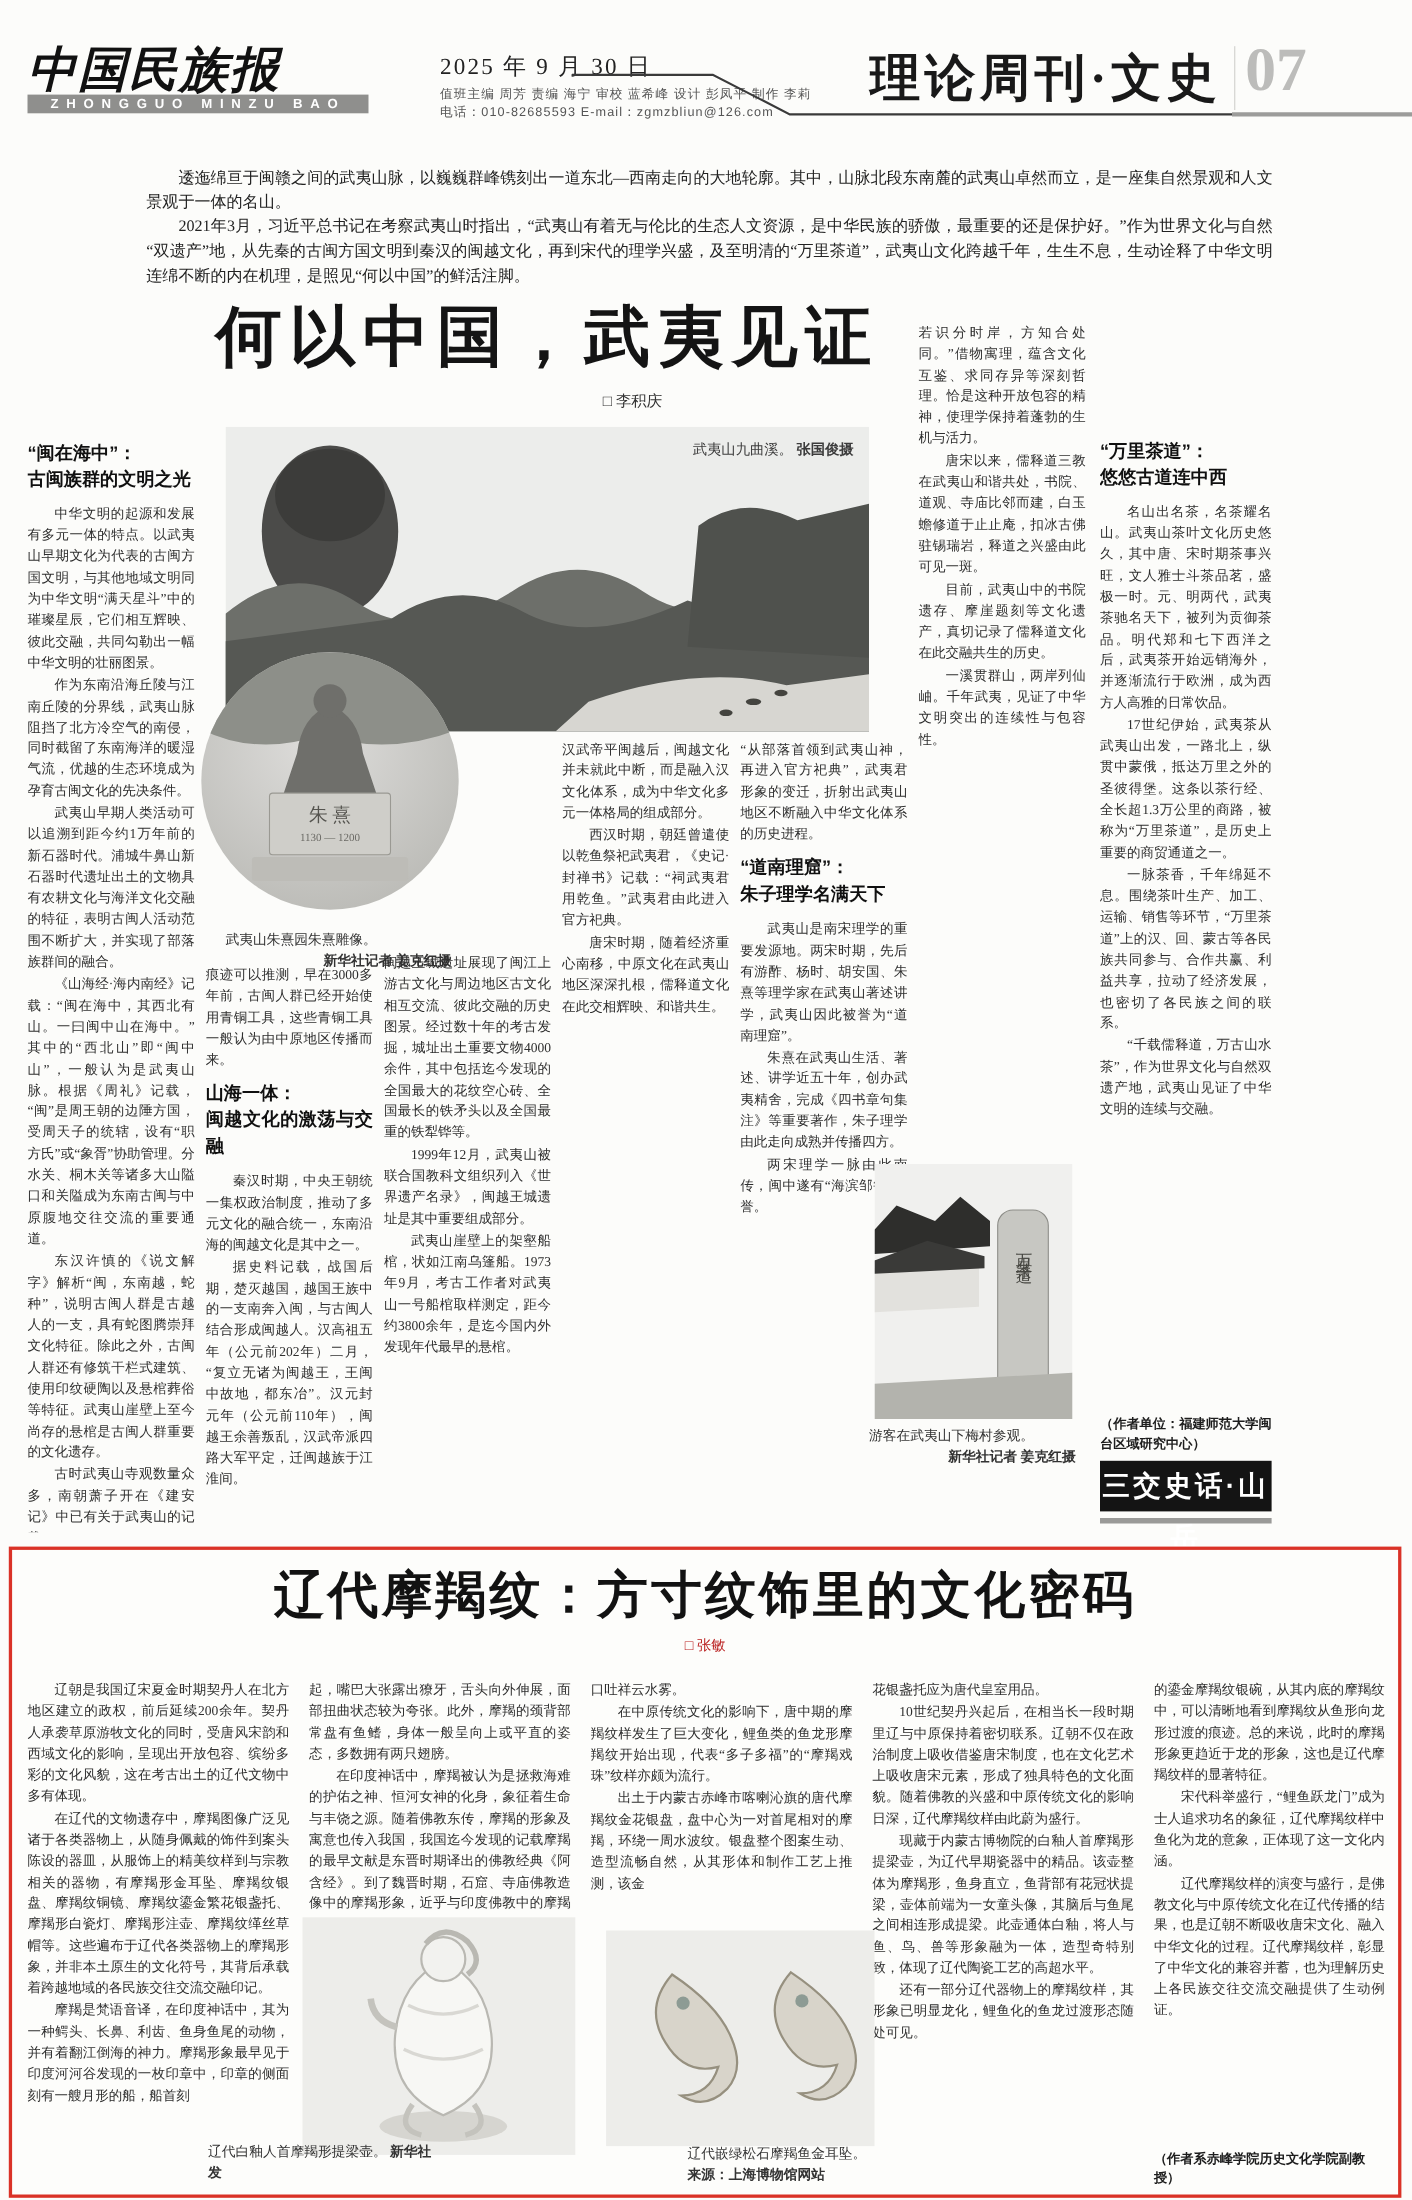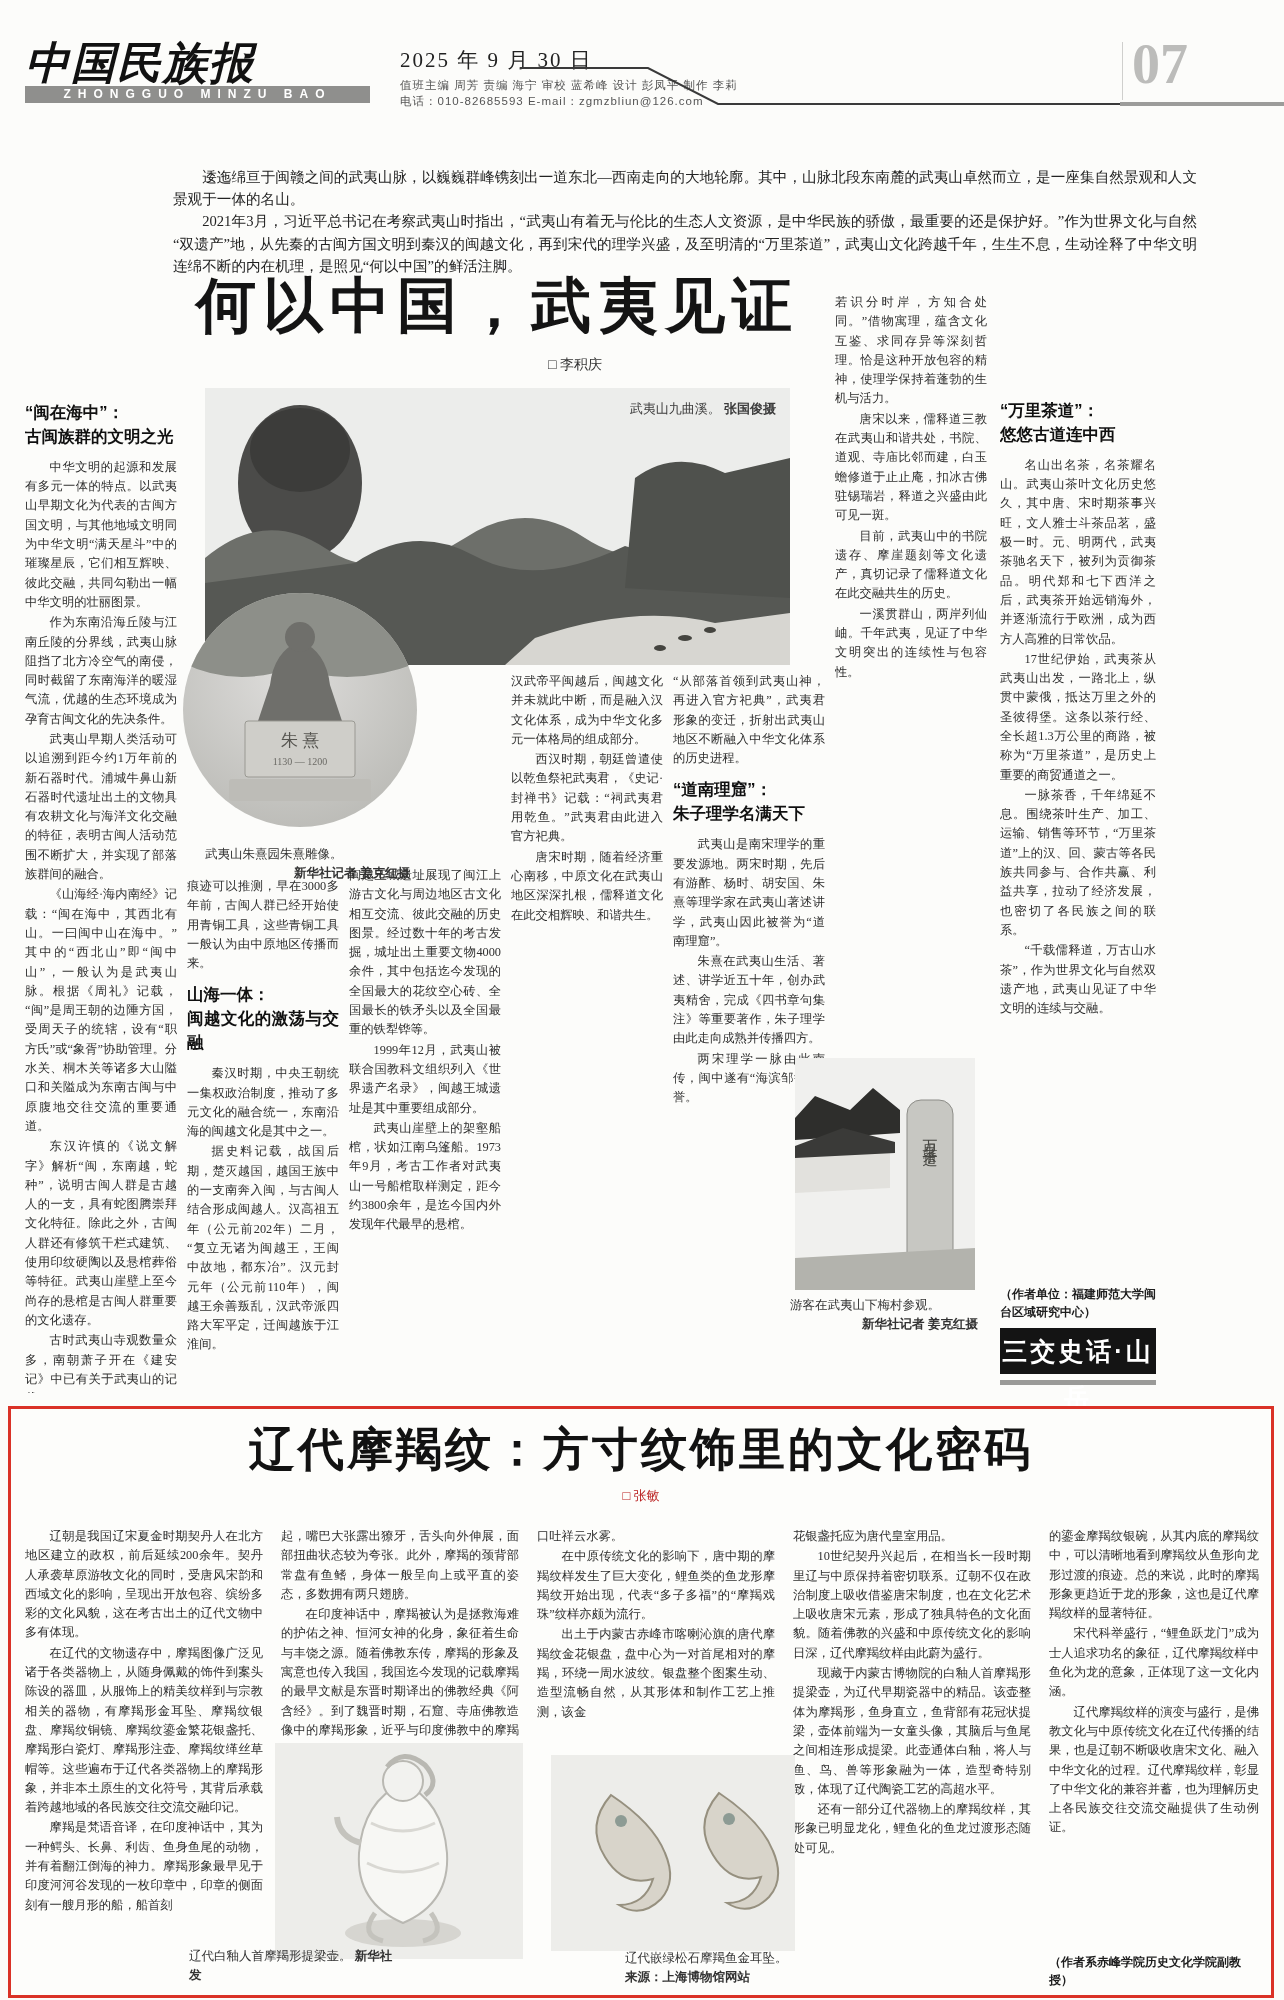--- a/index.html
+++ b/index.html
@@ -39,32 +39,33 @@
   .b-byline{font-size:13px;color:#b91c1c;text-align:center;}
   .img-box{background:#ededea;}
   .vrule{background:#cfcfcd;width:1px;}
 </style>
 </head>
 <body>
 
 <div id="paper">
 
   <div class="abs logo-cn" style="left:25px;top:34px;">中国民族报</div>
-  <div class="abs logo-en" style="left:25px;top:86px;width:345px;height:17px;">ZHONGGUO MINZU BAO</div>
+  <div class="abs logo-en" style="left:25px;top:86px;width:310px;height:17px;">ZHONGGUO MINZU BAO</div>
   <div class="abs m-date" style="left:400px;top:46px;">2025 年 9 月 30 日</div>
   <div class="abs m-small" style="left:400px;top:78px;">值班主编 周芳  责编 海宁  审校 蓝希峰  设计 彭凤平  制作 李莉</div>
   <div class="abs m-small" style="left:400px;top:94px;">电话：010-82685593  E-mail：zgmzbliun@126.com</div>
   <svg class="abs" style="left:0;top:0;" width="1284" height="112">
     <polyline points="520,68 648,68 718,104 1284,104" fill="none" stroke="#3a3a3a" stroke-width="2"></polyline>
     <line x1="1120" y1="104" x2="1284" y2="104" stroke="#9c9c9a" stroke-width="4"></line>
   </svg>
+  <div class="abs weekly" style="left:660px;top:40px;width:450px;">理论周刊·文史</div>
   <div class="abs vrule" style="left:1122px;top:42px;height:58px;"></div>
   <div class="abs pagenum" style="left:1132px;top:32px;">07</div>
 
-  <div class="abs lead" style="left:133px;top:166px;width:1024px;margin-left:40px;">
+  <div class="abs lead" style="left:133px;top:151px;width:1024px;">
     <p>逶迤绵亘于闽赣之间的武夷山脉，以巍巍群峰镌刻出一道东北—西南走向的大地轮廓。其中，山脉北段东南麓的武夷山卓然而立，是一座集自然景观和人文景观于一体的名山。</p>
     <p>2021年3月，习近平总书记在考察武夷山时指出，“武夷山有着无与伦比的生态人文资源，是中华民族的骄傲，最重要的还是保护好。”作为世界文化与自然“双遗产”地，从先秦的古闽方国文明到秦汉的闽越文化，再到宋代的理学兴盛，及至明清的“万里茶道”，武夷山文化跨越千年，生生不息，生动诠释了中华文明连绵不断的内在机理，是照见“何以中国”的鲜活注脚。</p>
   </div>
 
   <div class="abs headline" style="left:196px;top:266px;">何以中国，武夷见证</div>
   <div class="abs byline" style="left:548px;top:356px;">
     <span>□</span>
     <span>李积庆</span>
   </div>
 

